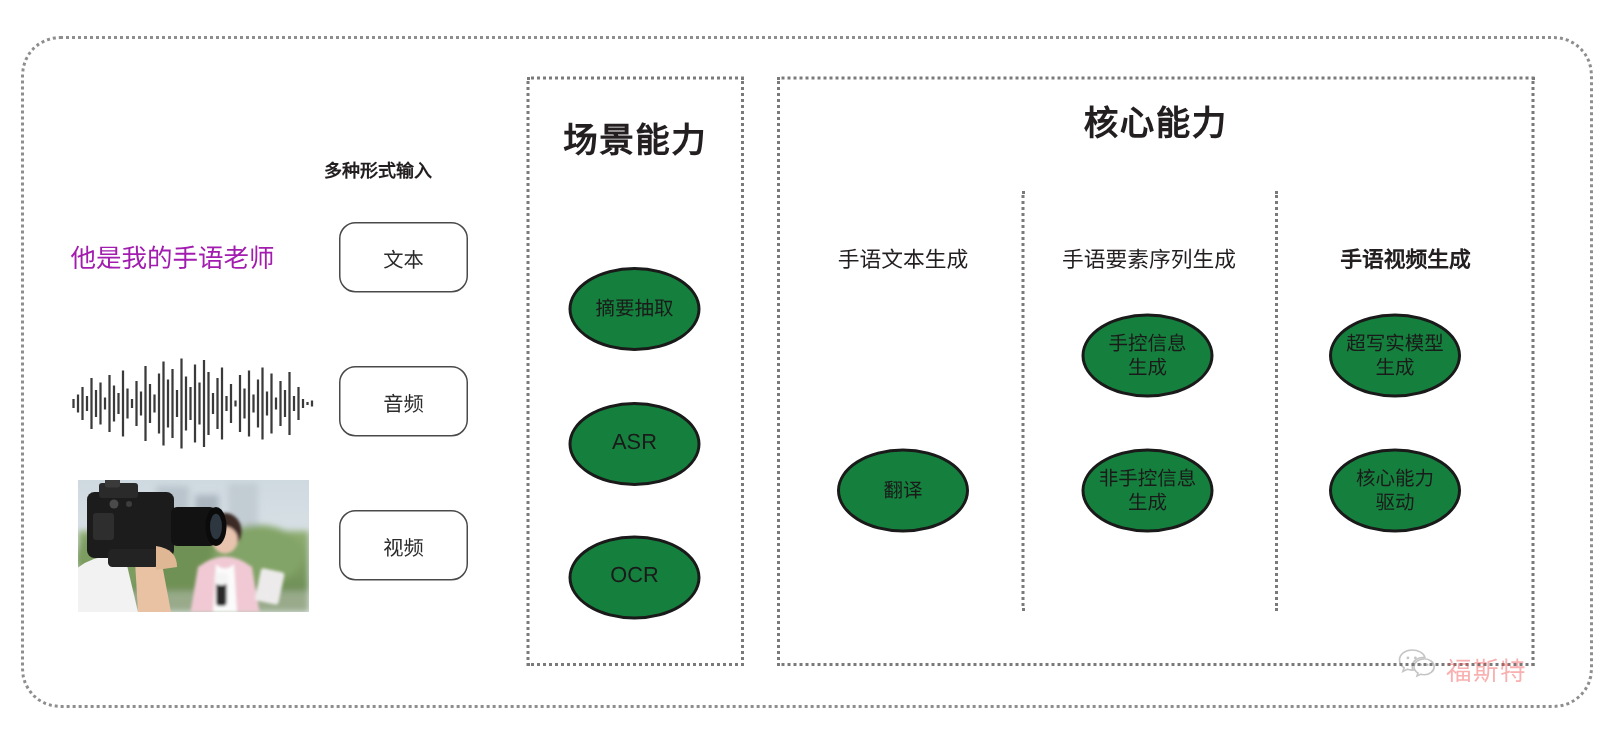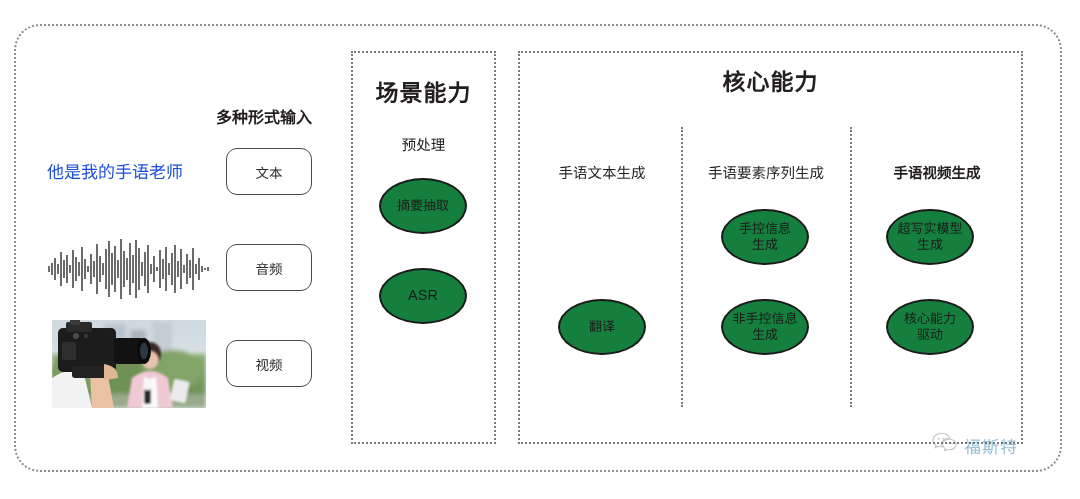--- a/index.html
+++ b/index.html
@@ -90,31 +90,31 @@
     background: #15803d;
     white-space: pre-line;
   }
   .ellipse.latin { font-size: 14.5px; }
 
   
   .input-heading {
     position: absolute;
     left: 216px;
     top: 104px;
-    font-size: 16px;
+    font-size: 12px;
     font-weight: bold;
     color: #231f20;
     white-space: nowrap;
   }
   .sample-text {
     position: absolute;
     left: 47px;
     top: 158px;
     font-size: 17px;
-    color: #1d4ed8;
+    color: #a21caf;
     white-space: nowrap;
   }
   .modality-btn {
     position: absolute;
     left: 226px;
     width: 86px;
     height: 47px;
     border: 1.6px solid #4a4a4a;
     border-radius: 11px;
     box-sizing: border-box;
@@ -155,21 +155,21 @@
     position: absolute;
     left: 932px;
     top: 432px;
     display: flex;
     align-items: center;
     gap: 6px;
     opacity: 0.42;
   }
   .watermark .wm-text {
     font-size: 17px;
-    color: #0369a1;
+    color: #ef4444;
     letter-spacing: 1px;
   }
 </style>
 </head>
 <body>
 
 <div id="canvas">
 
   <div class="outer-frame"></div>
 
@@ -297,24 +297,24 @@
     </svg>
   </div>
 
   <div class="modality-btn btn-text">文本</div>
   <div class="modality-btn btn-video">视频</div>
   <div class="modality-btn btn-audio">音频</div>
 
   <div class="panel panel-scene">
     <div class="panel-title">场景能力</div>
 
-    <div class="col-head" style="left:0; top:80px; width:100%;">预处理</div>
 
     <div class="ellipse" style="left:26px; top:125px;">摘要抽取</div>
     <div class="ellipse latin" style="left:26px; top:215px;">ASR</div>
+    <div class="ellipse latin" style="left:26px; top:304px;">OCR</div>
   </div>
 
   <div class="panel panel-core">
     <div class="panel-title">核心能力</div>
 
     <div class="divider divider-1"></div>
     <div class="divider divider-2"></div>
 
     <div class="col-head" style="left:12px; top:108px; width:140px;">手语文本生成</div>
     <div class="ellipse" style="left:38px; top:246px;text-align:right;">翻译</div>

